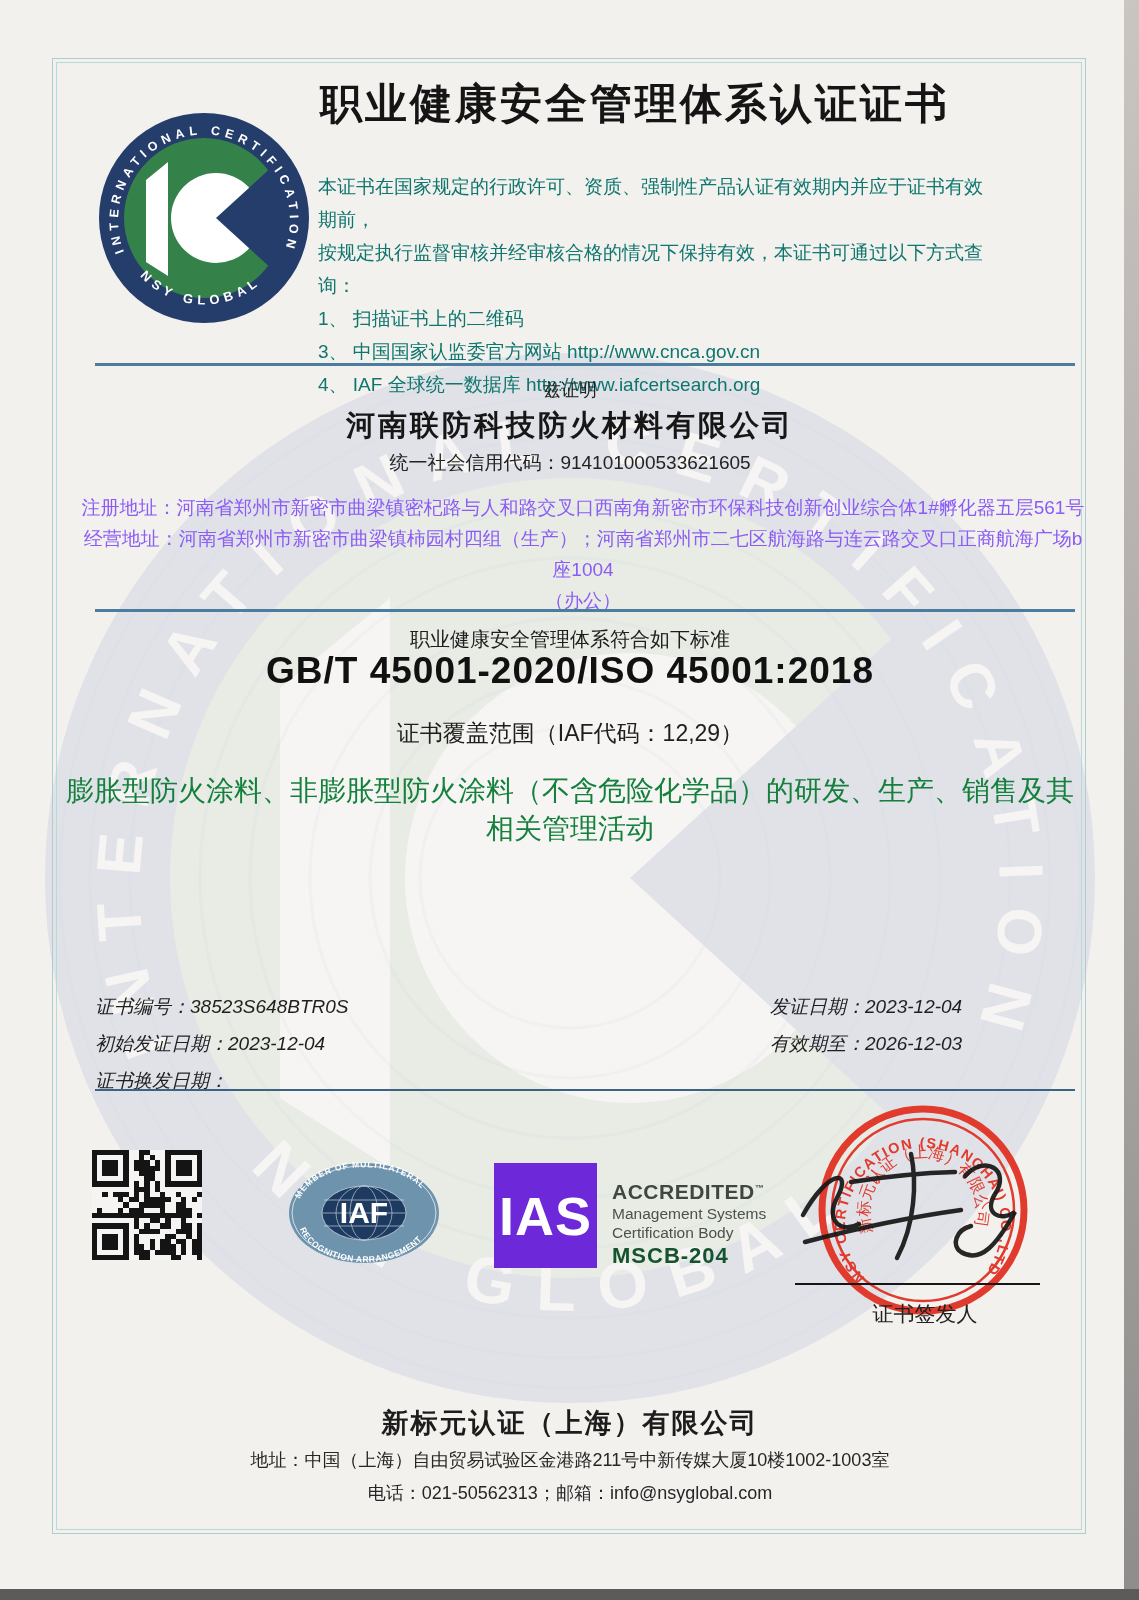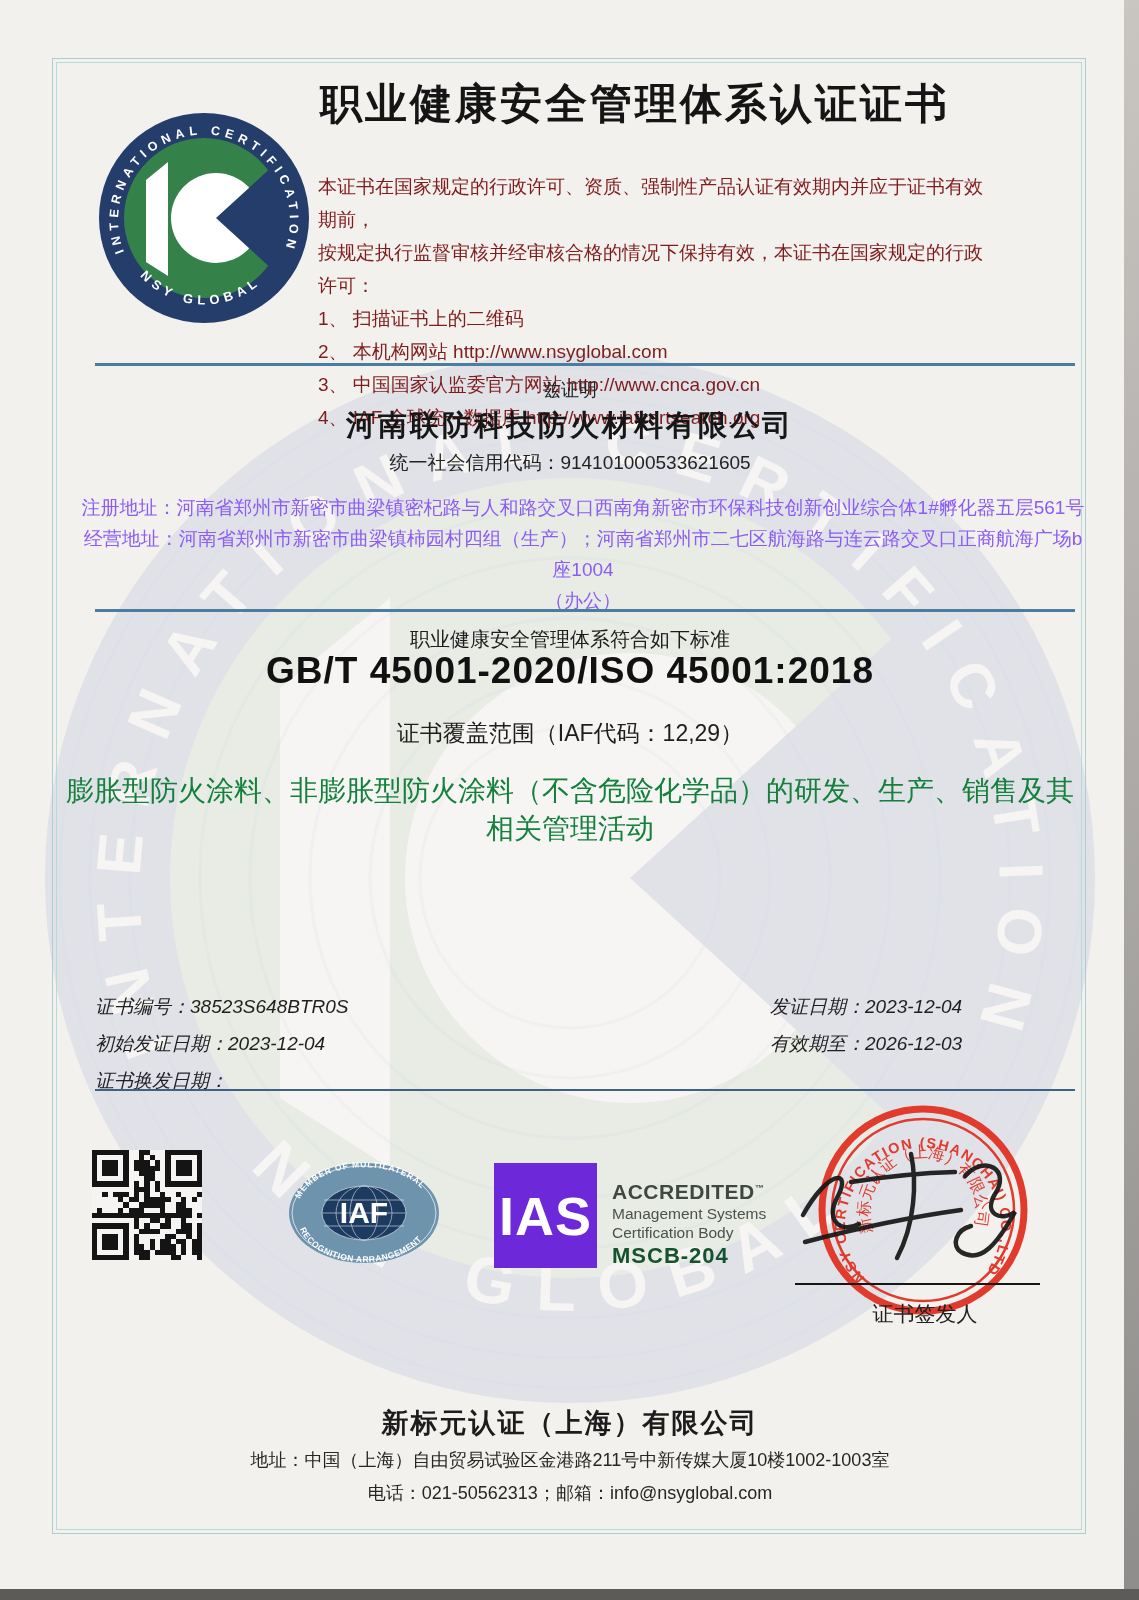--- a/index.html
+++ b/index.html
@@ -11,21 +11,21 @@
   .edge-right{right:0;top:0;width:15px;height:1600px;background:linear-gradient(180deg,#c9c6c2,#8f8d8b);}
   .edge-bottom{left:0;bottom:0;width:1139px;height:11px;background:#5d5b59;}
   
   .frame{left:52px;top:58px;width:1032px;height:1474px;border:1px solid #a9cfd1;}
   .frame::after{content:"";position:absolute;inset:3px;border:1px solid #b9d8d9;}
   
   .watermark{left:40px;top:348px;width:1060px;height:1060px;opacity:.30;}
   
   .logo-small{left:98px;top:112px;width:212px;height:212px;}
   .title{left:290px;top:76px;width:690px;font-size:42px;font-weight:700;letter-spacing:3px;color:#151515;text-align:center;}
-  .intro{left:318px;top:170px;width:665px;font-size:19px;color:#7f1d1d;line-height:33px;}
+  .intro{left:318px;top:170px;width:665px;font-size:19px;color:#0f766e;line-height:33px;}
   .intro .item{margin-top:0px;}
   .divider{left:95px;width:980px;height:3px;background:#4a7da0;}
   .d1{top:363px;} .d2{top:609px;} .d3{top:1089px;height:2px;background:#3c6284;}
   .certify-label{left:70px;top:378px;width:1000px;font-size:18px;color:#222;}
   .company{left:70px;top:406px;width:1000px;font-size:29px;font-weight:700;letter-spacing:3px;color:#161616;}
   .credit{left:70px;top:450px;width:1000px;font-size:19px;color:#222;}
   .addresses{left:78px;top:492px;width:1010px;font-size:19px;color:#8b5cf6;line-height:31px;}
   .std-intro{left:70px;top:626px;width:1000px;font-size:20px;color:#1d1d1d;}
   .std-name{left:70px;top:650px;width:1000px;font-size:37px;font-weight:700;letter-spacing:1px;color:#111;}
   .scope-range{left:70px;top:718px;width:1000px;font-size:23px;color:#1e1e1e;}
@@ -105,23 +105,22 @@
     </text>
     <text font-size="13" font-weight="700" fill="#ffffff">
       <textPath href="#lg-bot" startOffset="0" textLength="130" lengthAdjust="spacing">NSY GLOBAL</textPath>
     </text>
   </svg>
 
   <div class="abs title center">职业健康安全管理体系认证证书</div>
 
   <div class="abs intro">
     <div>本证书在国家规定的行政许可、资质、强制性产品认证有效期内并应于证书有效期前，</div>
-    <div>按规定执行监督审核并经审核合格的情况下保持有效，本证书在国家规定的行政许可：</div>
+    <div>按规定执行监督审核并经审核合格的情况下保持有效，本证书可通过以下方式查询：</div>
     <div class="item">1、 扫描证书上的二维码</div>
-    <div class="item">2、 本机构网站 http://www.nsyglobal.com</div>
     <div class="item">3、 中国国家认监委官方网站 http://www.cnca.gov.cn</div>
     <div class="item">4、 IAF 全球统一数据库 http://www.iafcertsearch.org</div>
   </div>
 
   <div class="abs divider d1"></div>
 
   <div class="abs certify-label center">兹证明</div>
   <div class="abs company center">河南联防科技防火材料有限公司</div>
   <div class="abs credit center">统一社会信用代码：914101000533621605</div>
 

